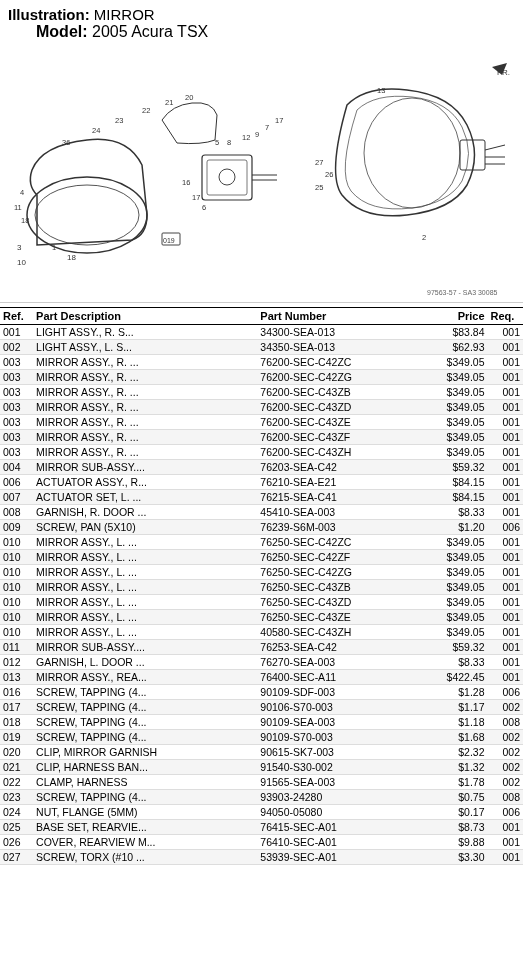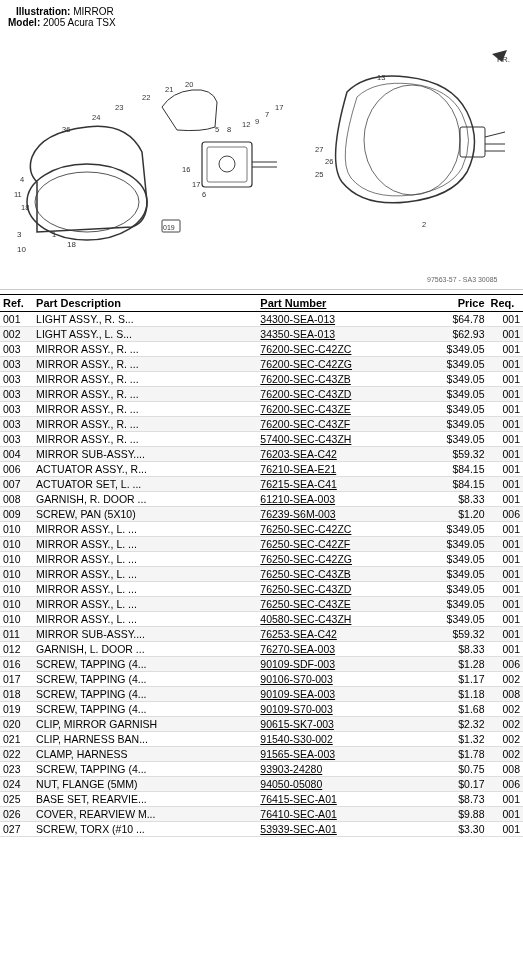--- a/index.html
+++ b/index.html
@@ -8,25 +8,25 @@
       min-height: 980px;
       font-family: Arial, Helvetica, sans-serif;
       font-size: 11px;
       background: #fff;
       color: #000;
     }
     .header {
       padding: 6px 8px 2px 8px;
     }
     .header .illustration-label {
-      font-size: 10px;
-      margin-left: 8px;
+      font-size: 15px;
     }
     .header .model-label {
-      font-size: 10px;
+      font-size: 16px;
+      margin-left: 28px;
     }
     .diagram-area {
       width: 100%;
       height: 260px;
       background: #fff;
       display: flex;
       align-items: center;
       justify-content: center;
       border-bottom: 1px solid #ccc;
       overflow: hidden;
@@ -64,21 +64,21 @@
       text-align: right;
     }
     .parts-table tr:nth-child(even) {
       background: #f5f5f5;
     }
     .parts-table tr:nth-child(odd) {
       background: #fff;
     }
     .col-ref { width: 28px; }
     .col-desc { width: 190px; overflow: hidden; text-overflow: ellipsis; }
-    .col-part { width: 140px; text-decoration: underline; }
+    .col-part { width: 140px; }
     .col-price { width: 55px; text-align: right; }
     .col-req { width: 30px; text-align: right; }
   </style>
 </head>
 <body>
 
 <div class="header">
   <div class="illustration-label">
     <strong>Illustration:</strong>
     <span>MIRROR</span>
@@ -169,21 +169,21 @@
       <th class="col-part">Part Number</th>
       <th class="col-price price-col">Price</th>
       <th class="col-req">Req.</th>
     </tr>
   </thead>
   <tbody id="parts-tbody">
   <tr>
         <td class="col-ref">001</td>
         <td class="col-desc">LIGHT ASSY., R. S...</td>
         <td class="col-part">34300-SEA-013</td>
-        <td class="col-price price">$64.78</td>
+        <td class="col-price price">$83.84</td>
         <td class="col-req req">001</td>
       </tr>
       <tr>
         <td class="col-ref">002</td>
         <td class="col-desc">LIGHT ASSY., L. S...</td>
         <td class="col-part">34350-SEA-013</td>
         <td class="col-price price">$62.93</td>
         <td class="col-req req">001</td>
       </tr>
       <tr>
@@ -224,21 +224,21 @@
       <tr>
         <td class="col-ref">003</td>
         <td class="col-desc">MIRROR ASSY., R. ...</td>
         <td class="col-part">76200-SEC-C43ZF</td>
         <td class="col-price price">$349.05</td>
         <td class="col-req req">001</td>
       </tr>
       <tr>
         <td class="col-ref">003</td>
         <td class="col-desc">MIRROR ASSY., R. ...</td>
-        <td class="col-part">57400-SEC-C43ZH</td>
+        <td class="col-part">76200-SEC-C43ZH</td>
         <td class="col-price price">$349.05</td>
         <td class="col-req req">001</td>
       </tr>
       <tr>
         <td class="col-ref">004</td>
         <td class="col-desc">MIRROR SUB-ASSY....</td>
         <td class="col-part">76203-SEA-C42</td>
         <td class="col-price price">$59.32</td>
         <td class="col-req req">001</td>
       </tr>
@@ -252,21 +252,21 @@
       <tr>
         <td class="col-ref">007</td>
         <td class="col-desc">ACTUATOR SET, L. ...</td>
         <td class="col-part">76215-SEA-C41</td>
         <td class="col-price price">$84.15</td>
         <td class="col-req req">001</td>
       </tr>
       <tr>
         <td class="col-ref">008</td>
         <td class="col-desc">GARNISH, R. DOOR ...</td>
-        <td class="col-part">61210-SEA-003</td>
+        <td class="col-part">45410-SEA-003</td>
         <td class="col-price price">$8.33</td>
         <td class="col-req req">001</td>
       </tr>
       <tr>
         <td class="col-ref">009</td>
         <td class="col-desc">SCREW, PAN (5X10)</td>
         <td class="col-part">76239-S6M-003</td>
         <td class="col-price price">$1.20</td>
         <td class="col-req req">006</td>
       </tr>
@@ -327,20 +327,27 @@
         <td class="col-req req">001</td>
       </tr>
       <tr>
         <td class="col-ref">012</td>
         <td class="col-desc">GARNISH, L. DOOR ...</td>
         <td class="col-part">76270-SEA-003</td>
         <td class="col-price price">$8.33</td>
         <td class="col-req req">001</td>
       </tr>
       <tr>
+        <td class="col-ref">013</td>
+        <td class="col-desc">MIRROR ASSY., REA...</td>
+        <td class="col-part">76400-SEC-A11</td>
+        <td class="col-price price">$422.45</td>
+        <td class="col-req req">001</td>
+      </tr>
+      <tr>
         <td class="col-ref">016</td>
         <td class="col-desc">SCREW, TAPPING (4...</td>
         <td class="col-part">90109-SDF-003</td>
         <td class="col-price price">$1.28</td>
         <td class="col-req req">006</td>
       </tr>
       <tr>
         <td class="col-ref">017</td>
         <td class="col-desc">SCREW, TAPPING (4...</td>
         <td class="col-part">90106-S70-003</td>

